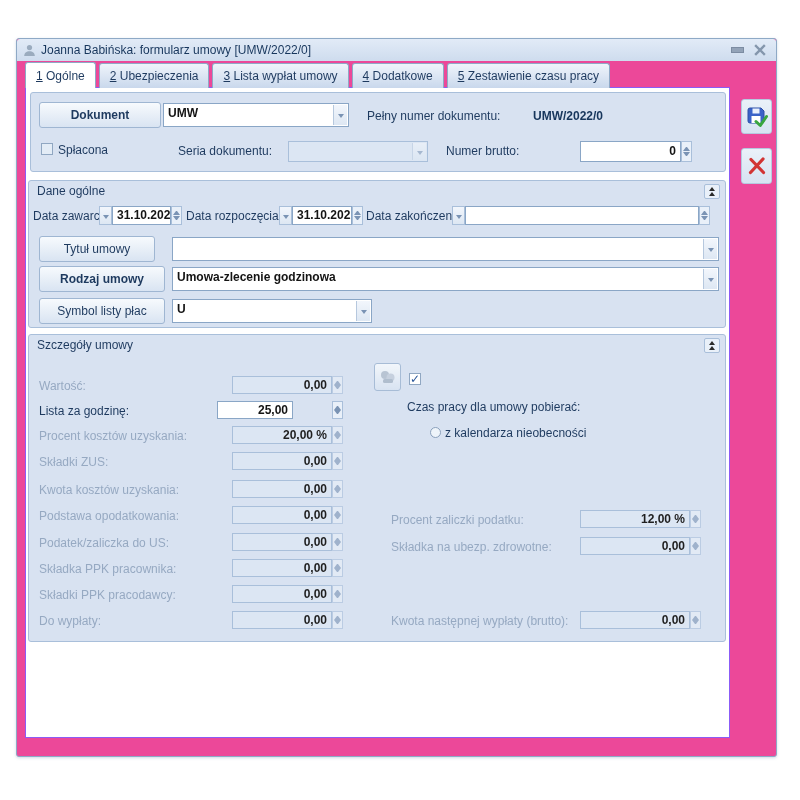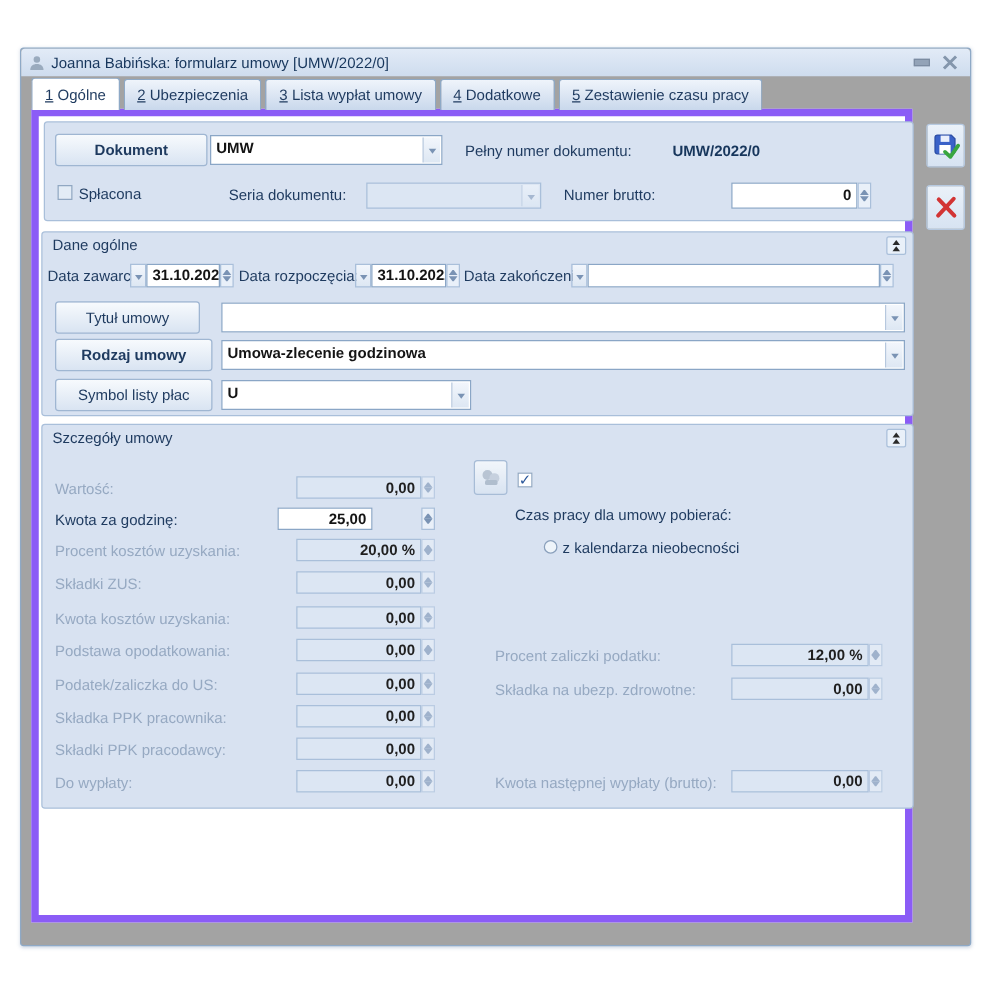--- a/index.html
+++ b/index.html
@@ -1,36 +1,36 @@
 <!DOCTYPE html>
 <html><head>
 <meta charset="utf-8">
 <style>
   * { margin:0; padding:0; box-sizing:border-box; }
   html,body { width:800px; height:800px; background:#ffffff; overflow:hidden;
     font-family:"Liberation Sans","DejaVu Sans",sans-serif; font-size:12px; color:#1e3a5f; }
   .window { position:absolute; left:16px; top:38px; width:761px; height:719px;
-    background:#a3a3a3; border:1px solid #8ea9c6; border-radius:3px;
+    background:#ec4899; border:1px solid #8ea9c6; border-radius:3px;
     box-shadow:0 1px 3px rgba(120,145,180,.35);padding-left:40px; }
   .titlebar { position:absolute; left:0; top:0; right:0; height:22px;
     display:flex; align-items:center; padding:0 6px;
     background:linear-gradient(#e2ebf7,#cedcee); border-radius:3px 3px 0 0; }
   .title { margin-left:5px; white-space:nowrap; color:#17365c; }
   .winbtns { position:absolute; right:10px; top:4px; display:flex; gap:12px; align-items:center; }
   .minbtn { width:11px; height:13px; position:relative; cursor:default; }
   .minbtn::after { content:""; position:absolute; left:0; bottom:3px; width:11px; height:4px;
     background:#93a3b8; border:1px solid #7c8ca2; }
   .tabs { position:absolute; left:8px; top:24px; height:25px; display:flex; z-index:3; }
   .tab { height:25px; padding:5px 10px 0 10px; margin-right:3px; white-space:nowrap;
     border:1px solid #8ea9c6; border-bottom:none; border-radius:3px 3px 0 0;
     background:linear-gradient(#eff4fb,#c9d8ec); color:#1e3a5f; }
   .tab.active { background:#ffffff; height:26px; margin-top:-1px; padding-top:6px; z-index:4; }
   .tab .num { text-decoration:underline; }
   .page { position:absolute; left:8px; top:48px; width:705px; height:651px;
-    background:#ffffff; border:6px solid #8b5cf6; z-index:2; }
+    background:#ffffff; border:1px solid #8b5cf6; z-index:2; }
   .panel { position:absolute; background:#d8e2f1; border:1px solid #a9bfda; border-radius:3px; }
   .grp-title { position:absolute; left:8px; top:3px; white-space:nowrap; color:#1e3a5f; }
   .collapse { position:absolute; right:5px; top:3px; width:16px; height:15px;
     border:1px solid #a9bfda; border-radius:2px; background:#e9f0f9; }
   .chev { position:absolute; left:4px; top:2px; width:7px; height:10px; }
   .chev::before, .chev::after { content:""; position:absolute; left:0;
     border-left:3.5px solid transparent; border-right:3.5px solid transparent;
     border-bottom:4px solid #2a2a2a; }
   .chev::before { top:0; } .chev::after { top:5px; }
   .btn3d { position:absolute; border:1px solid #9fb6d2; border-radius:3px;
@@ -210,21 +210,21 @@
           <span class="chev"></span>
         </span>
 
       <span class="lbl dis" style="left:10px; top:44px;">Wartość:</span>
       <div class="field num dis" style="left:203px; top:41px; width:100px; height:18px; padding-top:1px;"><span>0,00</span></div>
       <span class="spin" style="left:303px; top:41px; height:18px; opacity:.6;">
           <i class="up"></i>
           <i class="dn"></i>
         </span>
 
-      <span class="lbl" style="left:10px; top:69px;">Kwota za godzinę:</span>
+      <span class="lbl" style="left:10px; top:69px;">Lista za godzinę:</span>
       <div class="field num" style="left:188px; top:66px; width:76px; height:18px; padding-top:1px;"><span>25,00</span></div>
       <span class="spin" style="left:303px; top:66px; height:18px;">
           <i class="up"></i>
           <i class="dn"></i>
         </span>
 
       <span class="lbl dis" style="left:10px; top:94px;">Procent kosztów uzyskania:</span>
       <div class="field num dis" style="left:203px; top:91px; width:100px; height:18px; padding-top:1px;"><span>20,00 %</span></div>
       <span class="spin" style="left:303px; top:91px; height:18px; opacity:.6;">
           <i class="up"></i>

